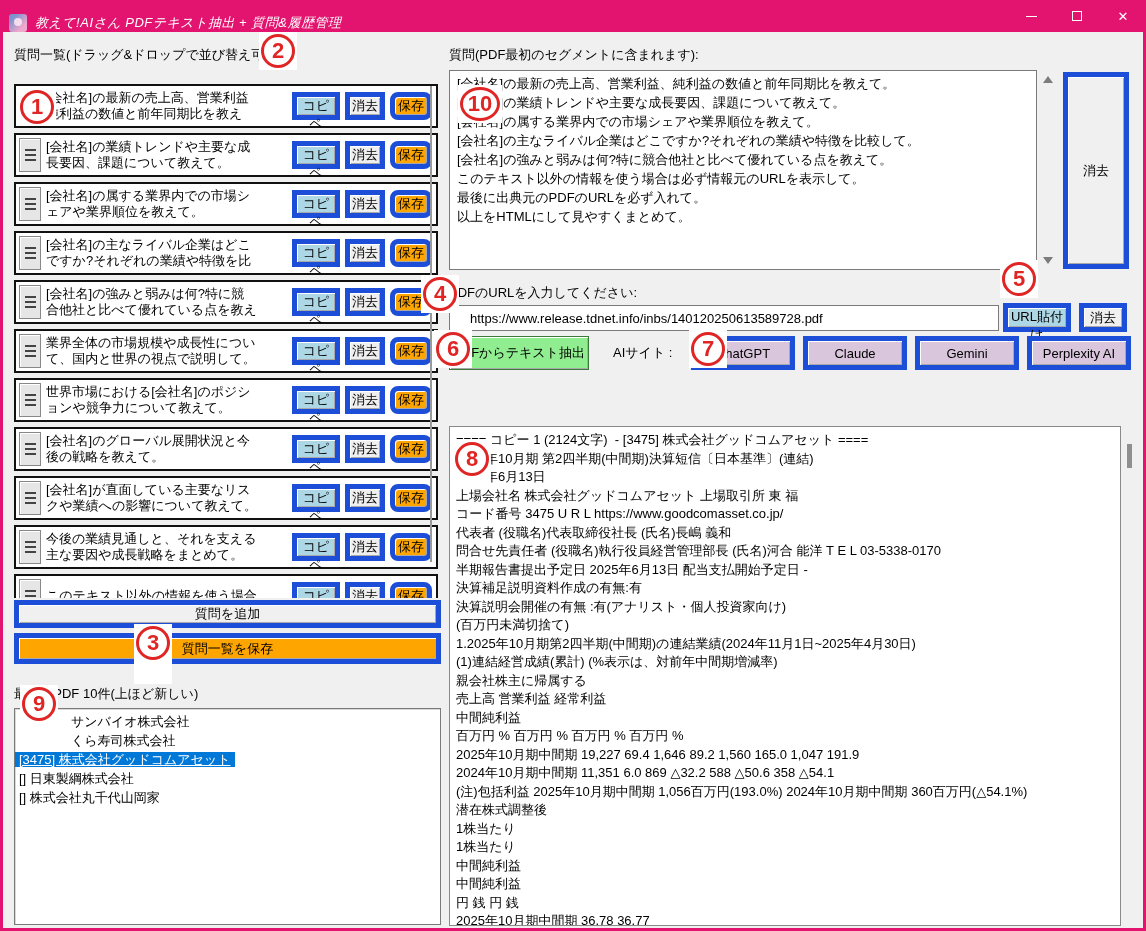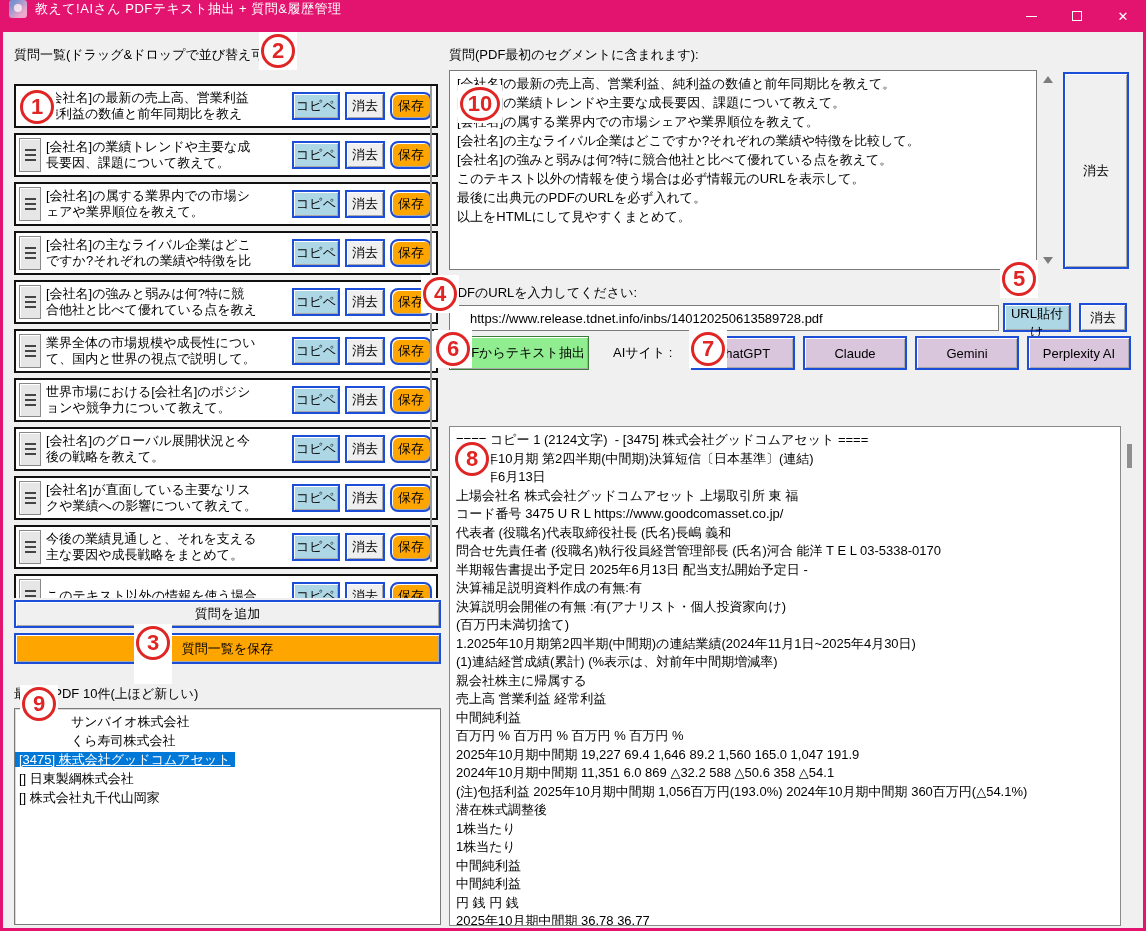--- a/index.html
+++ b/index.html
@@ -2,21 +2,21 @@
 <html><head>
 <meta charset="utf-8">
 <style>
   * { box-sizing: border-box; margin: 0; padding: 0; }
   body { background:#ffffff; font-family:"Liberation Sans","DejaVu Sans",sans-serif; }
 
   .window { position:relative; width:1146px; height:931px; background:#E3146F; overflow:hidden; }
 
   
   .titlebar { position:absolute; left:0; top:0; width:1146px; height:32px; background:#E3146F;
-              display:flex; align-items:flex-start; color:#fff; }
+              display:flex; align-items:flex-end; color:#fff;font-style:italic; }
   .app-icon { width:18px; height:18px; margin-left:9px; border-radius:3px;
               background:linear-gradient(135deg,#7b93cf 20%,#f0a8cc 75%); position:relative; }
   .app-icon::after{ content:""; position:absolute; left:5px; top:4px; width:8px; height:8px;
               border-radius:50%; background:#ffe9f2; opacity:.85;}
   .title-text { font-size:13px; margin-left:8px; letter-spacing:.5px; }
   .win-controls { margin-left:auto; display:flex; height:32px; }
   .win-btn { width:46px; height:32px; display:flex; align-items:center; justify-content:center; }
   .glyph-min { width:11px; height:1px; background:#fff; }
   .glyph-max { width:10px; height:10px; border:1px solid #fff; }
   .glyph-close { color:#fff; font-size:13px; line-height:1; }
@@ -29,21 +29,21 @@
   
   .q-list { position:absolute; left:11px; top:52px; width:424px; height:514px; overflow:hidden;
             display:flex; flex-direction:column; gap:5px; }
   .q-card { flex:0 0 44px; height:44px; background:#fff; border:2px solid #111;
             display:flex; align-items:center; padding:2px 4px 2px 3px; gap:5px; }
   .drag-handle { width:22px; height:34px; background:#E6E6E6; border:1px solid #888;
                  box-shadow:inset 1px 1px 0 #fff; display:flex; align-items:center; justify-content:center; }
   .bars { width:11px; height:13px;
           background:repeating-linear-gradient(#444 0 2px, transparent 2px 5px); }
   .q-text { flex:1; font-size:13px; line-height:16px; overflow:hidden; white-space:nowrap; }
-  .btn { font-family:inherit; font-size:13px; color:#000; background:#F0F0F0; border:2px solid #1d4ed8;
+  .btn { font-family:inherit; font-size:13px; color:#000; background:#F0F0F0; border:5px solid #1d4ed8;
          box-shadow:inset 1px 1px 0 #fff, inset -1px -1px 0 #a9a9a9; cursor:default; }
   .copy-btn  { width:48px; height:28px; background:#AED7E6; }
   .clear-btn { width:40px; height:28px; background:#EFEFEF; }
   .save-btn  { width:42px; height:28px; background:#FFA500;border-radius:8px; }
   .list-scrollline { position:absolute; left:427px; top:54px; width:2px; height:476px; background:#9a9a9a; }
 
   .add-btn { position:absolute; left:11px; top:568px; width:427px; height:28px; }
   .saveall-btn { position:absolute; left:11px; top:601px; width:427px; height:31px;
                  background:#FFA500; font-size:13px; }
 

